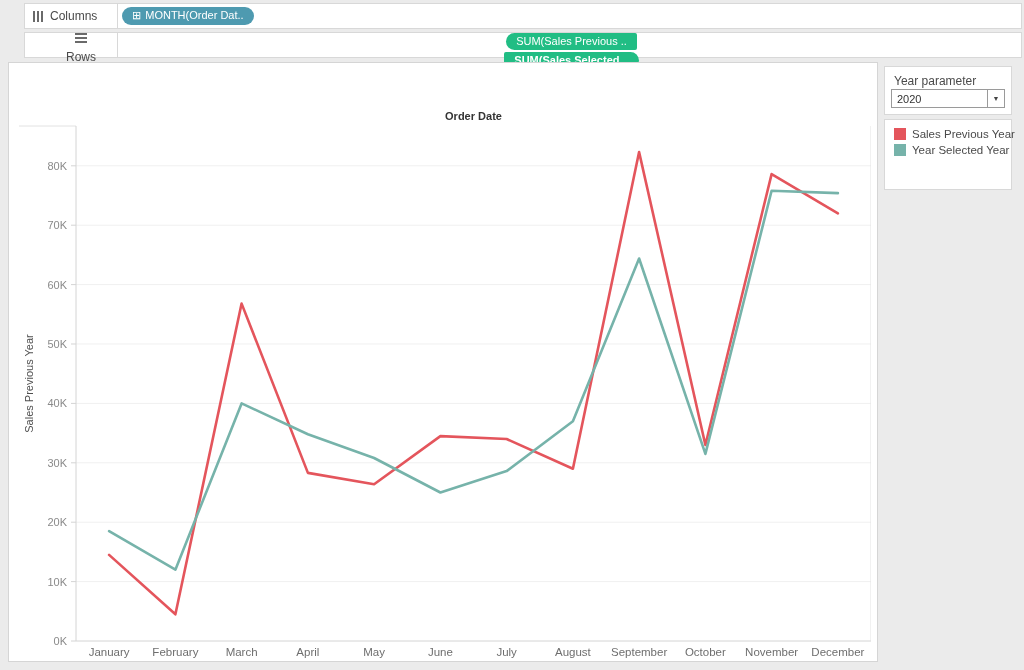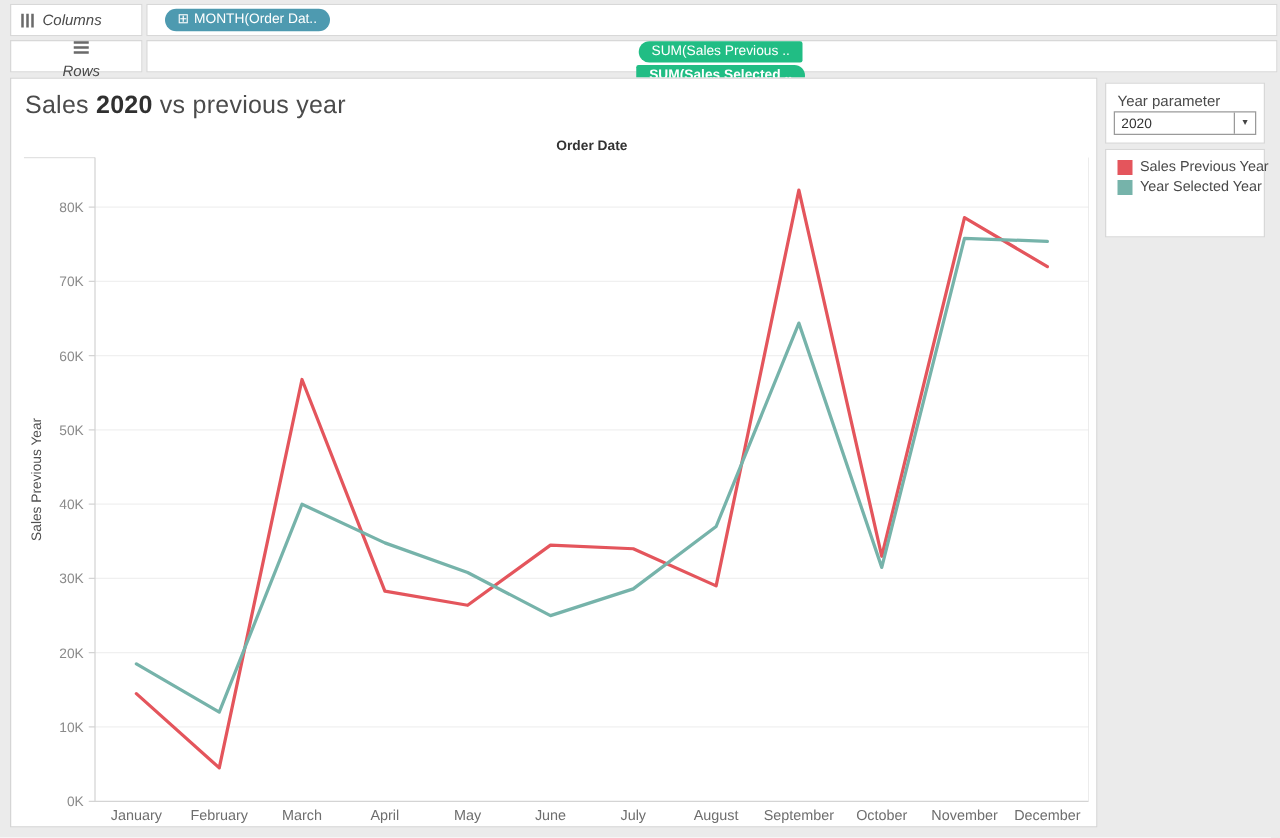--- a/index.html
+++ b/index.html
@@ -1,27 +1,27 @@
 <!DOCTYPE html>
 <html><head>
 <meta charset="utf-8">
 <style>
   * { margin:0; padding:0; box-sizing:border-box; }
   html,body { width:1024px; height:670px; }
   body { font-family:"Liberation Sans", sans-serif; background:#ebebeb; position:relative; overflow:hidden; }
 
   
   .shelf-label {
-    position:absolute; left:8px; width:106px; height:26px; background:#fff;
+    position:absolute; left:24px; width:106px; height:26px; background:#fff;
     border:1px solid #d8d8d8; display:flex; align-items:center; gap:7px;
-    padding-left:8px; font-size:12px; color:#4a4a4a;font-style:italic;
+    padding-left:8px; font-size:12px; color:#4a4a4a;
   }
   .shelf {
     position:absolute; left:117px; right:2px; height:26px; background:#fff;
-    border:1px solid #d8d8d8; display:flex; align-items:center; padding-left:14px; gap:2px;
+    border:1px solid #d8d8d8; display:flex; align-items:center; padding-left:4px; gap:2px;
   }
   #columns-label, #columns-shelf { top:3px; }
   #rows-label, #rows-shelf { top:32px;flex-direction:column; }
   .icon-cols { display:inline-flex; gap:2px; }
   .icon-cols i { width:2px; height:11px; background:#6a6a6a; }
   .icon-rows { display:inline-flex; flex-direction:column; gap:2px; }
   .icon-rows i { width:12px; height:2px; background:#6a6a6a; }
   .pill {
     height:18px; line-height:17px; color:#fff; font-size:11px; padding:0 10px;
     white-space:nowrap; cursor:default;
@@ -84,23 +84,20 @@
       <i></i>
     </span>
   <span>Rows</span>
 </div>
 <div class="shelf" id="rows-shelf">
     <div class="pill meas-first"><span>SUM(Sales Previous ..</span></div>
     <div class="pill meas-last"><span>SUM(Sales Selected ..</span></div>
   </div>
 
 <div class="chart-card">
-  <div class="chart-title">
-    <span>Sales </span><span class="yr">2020</span><span> vs previous year</span>
-  </div>
   <svg id="chart-svg" width="852" height="554">
       <text x="454.5" y="11" text-anchor="middle" font-size="11" font-weight="bold" fill="#333333">Order Date</text>
       <line x1="0" y1="17" x2="57" y2="17" stroke="#e2e2e2" stroke-width="1"></line>
       <line x1="52" y1="532" x2="57" y2="532" stroke="#d4d4d4" stroke-width="1"></line>
       <text x="48" y="536" text-anchor="end" font-size="11" fill="#8a8a8a">0K</text>
       <line x1="57" y1="472.5997693194925" x2="852" y2="472.5997693194925" stroke="#f0f0f0" stroke-width="1"></line>
       <line x1="52" y1="472.5997693194925" x2="57" y2="472.5997693194925" stroke="#d4d4d4" stroke-width="1"></line>
       <text x="48" y="476.5997693194925" text-anchor="end" font-size="11" fill="#8a8a8a">10K</text>
       <line x1="57" y1="413.199538638985" x2="852" y2="413.199538638985" stroke="#f0f0f0" stroke-width="1"></line>
       <line x1="52" y1="413.199538638985" x2="57" y2="413.199538638985" stroke="#d4d4d4" stroke-width="1"></line>

